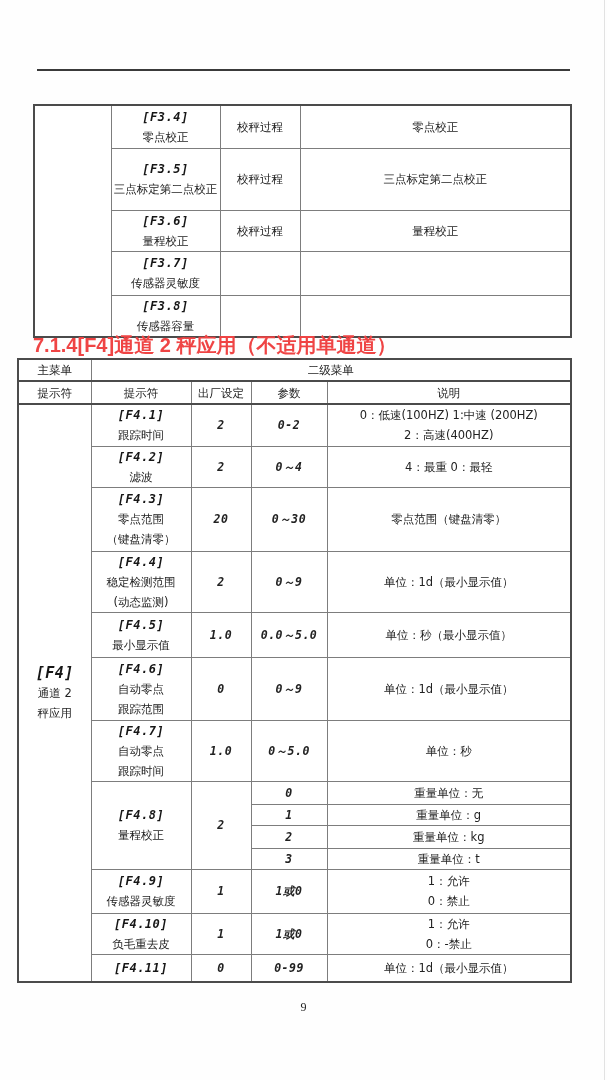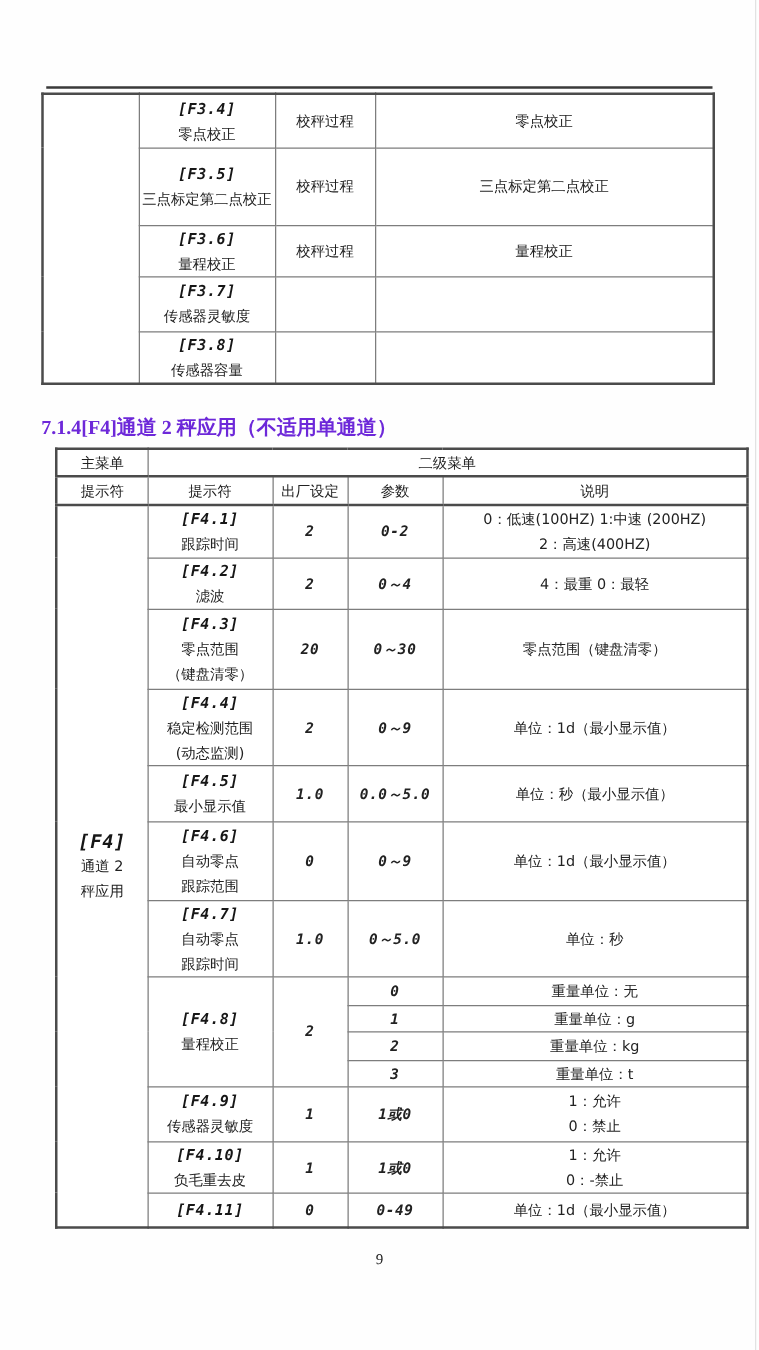--- a/index.html
+++ b/index.html
@@ -9,36 +9,36 @@
   }
   .edge-line { position:absolute; top:0; bottom:0; right:2px; width:1px; background:#e2e2e2; }
   .top-rule { position:absolute; left:37px; top:69px; width:533px; height:2px; background:#3a3a3a; }
 
   table { border-collapse:collapse; table-layout:fixed; background:#ffffff; }
   .doc-table { position:absolute; border:2px solid #4b4b4b; }
   .doc-table td {
     border:1px solid #7d7d7d; padding:0 2px; vertical-align:middle;
     text-align:center; font-size:11.5px; line-height:20px; color:#222; overflow:hidden;
   }
-  .t1 { left:33px; top:74px; }
-  .t2 { left:44px; top:358px; }
+  .t1 { left:33px; top:104px; }
+  .t2 { left:17px; top:358px; }
 
   .lcd {
     font-family:"DejaVu Sans Mono", monospace; font-style:italic; font-weight:bold;
     font-size:12px; letter-spacing:0.5px; color:#161616;
   }
   .cn { font-size:11.5px; }
   .name-cell div { line-height:20px; }
   .desc { text-align:left; padding-left:12px; }
   .hdr td { font-weight:normal; font-size:11.5px; border-bottom:2px solid #4b4b4b; }
   .main-cell { border-right:1px solid #7d7d7d; }
   .main-cell .lcd { font-size:15px; }
   .heading {
-    position:absolute; left:33px; top:332px; font-family:Liberation Serif, serif;
-    font-weight:bold; font-size:16px; color:#6d28d9;
+    position:absolute; left:33px; top:332px; font-family:Liberation Sans, sans-serif;
+    font-weight:bold; font-size:20px; color:#ef4444;
   }
   .page-number {
     position:absolute; left:0; top:1000px; width:100%; text-align:center;
     font-size:12px; color:#222; font-family:"Liberation Serif", serif;
   }
 </style>
 </head>
 <body>
 
 <div class="page">
@@ -248,20 +248,20 @@
         <div>1：允许</div>
         <div>0：-禁止</div>
       </td>
     </tr>
 
     <tr style="height:28px">
       <td class="name-cell">
         <div class="lcd">[F4.11]</div>
       </td>
       <td class="lcd">0</td>
-      <td class="lcd">0-49</td>
+      <td class="lcd">0-99</td>
       <td class="cn desc">单位：1d（最小显示值）</td>
     </tr>
   </tbody>
     </table>
 
   <div class="page-number">9</div>
 </div>
 
 </body></html>

